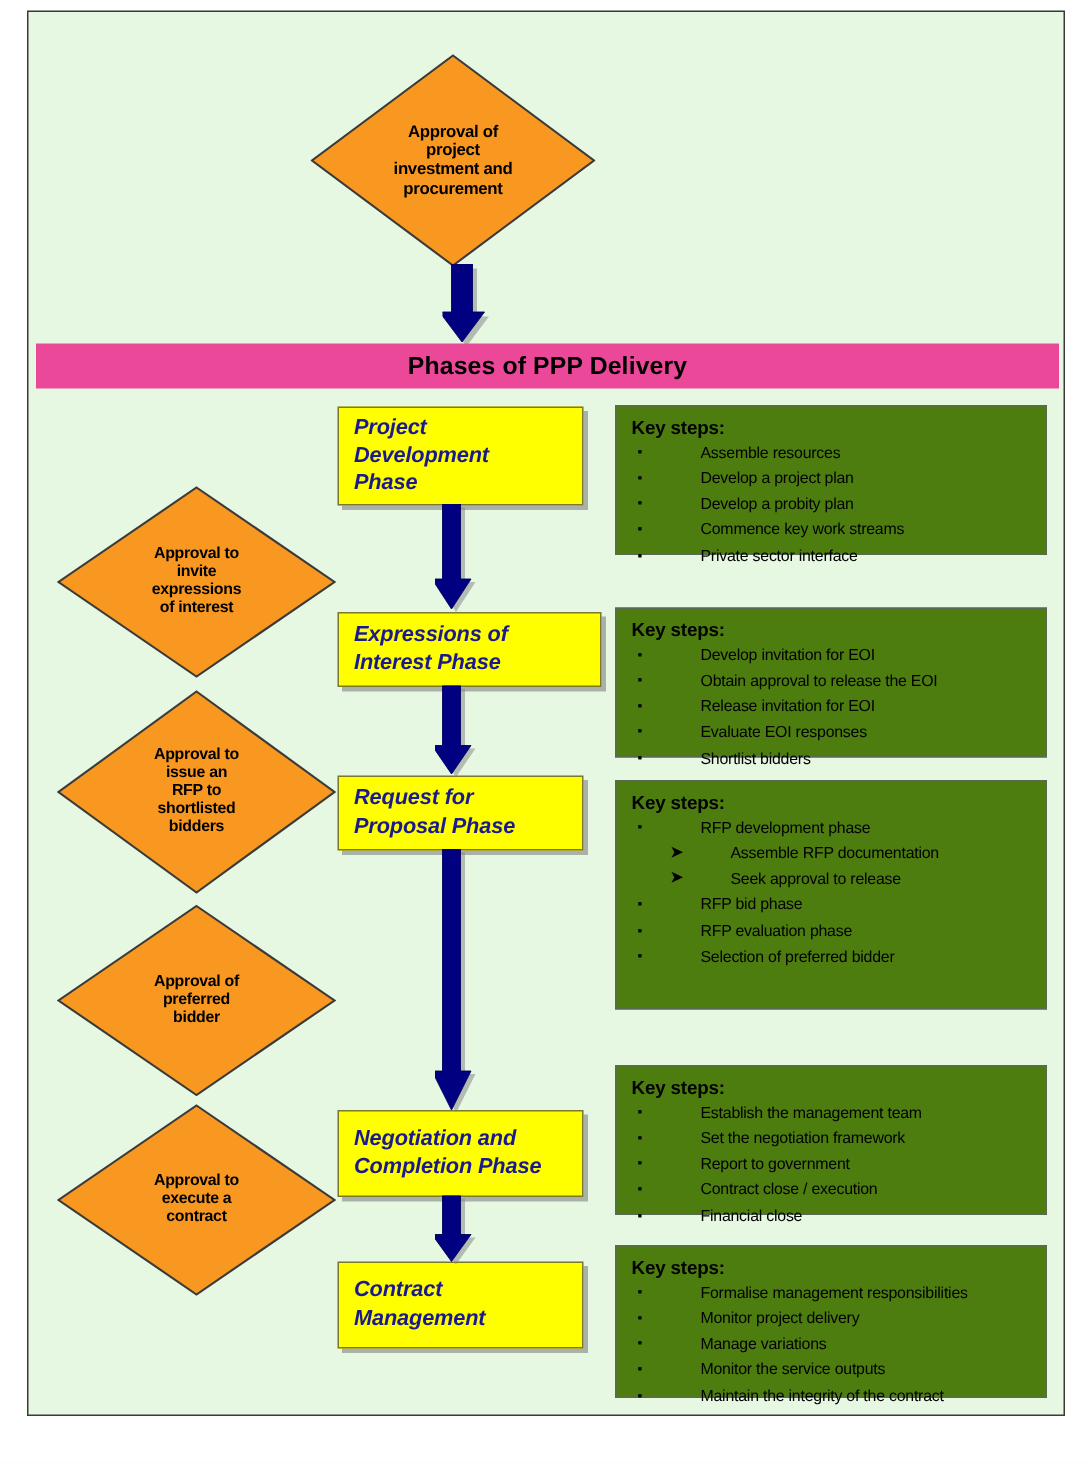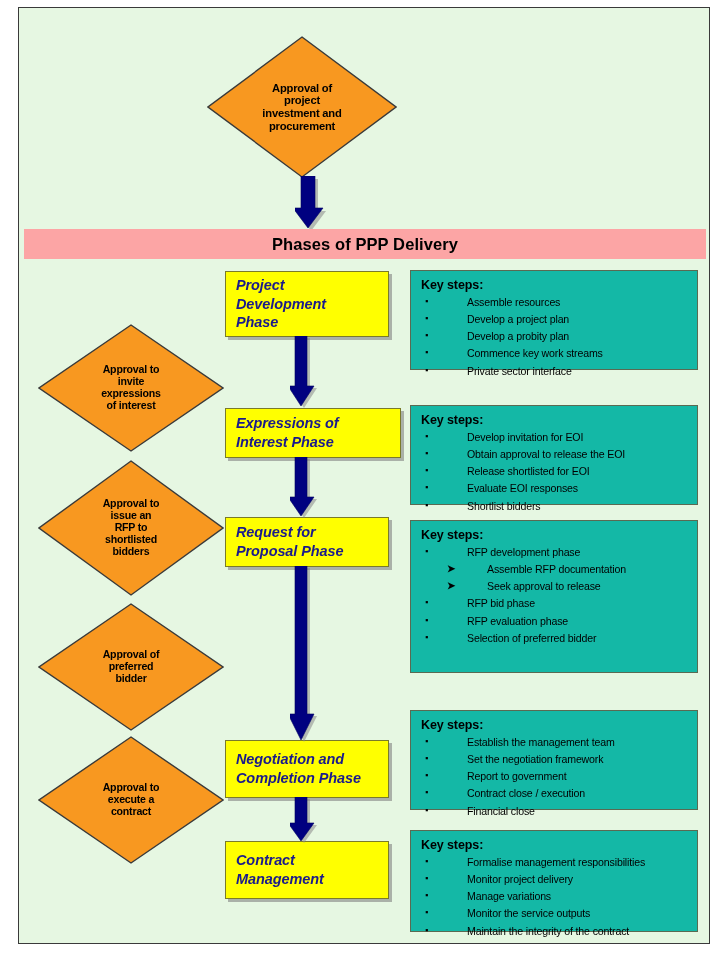--- a/index.html
+++ b/index.html
@@ -52,21 +52,21 @@
     white-space: pre-line;
   }
 
   
   #phases-bar {
     position: absolute;
     left: 5px;
     top: 221px;
     width: 682px;
     height: 30px;
-    background: #fca5a5;
+    background: #ec4899;
     display: flex;
     align-items: center;
     justify-content: center;
     font-size: 16.5px;
     font-weight: bold;
     color: #000000;
     letter-spacing: 0.1px;
   }
 
   
@@ -86,21 +86,21 @@
     color: #1a1a8c;
     line-height: 1.28;
     padding-left: 10px;
     white-space: pre-line;
     letter-spacing: -0.1px;
   }
 
   
   .steps-box {
     position: absolute;
-    background: #14b8a6;
+    background: #4d7c0f;
     border: 1.3px solid #5a6a52;
     box-sizing: border-box;
     padding: 7px 6px 6px 10px;
   }
   .steps-title {
     font-size: 12.5px;
     font-weight: bold;
     color: #000000;
     margin-bottom: 2px;
     letter-spacing: -0.1px;
@@ -277,21 +277,21 @@
         <li><span class="bul">▪</span><span>Commence key work streams</span></li>
         <li><span class="bul">▪</span><span>Private sector interface</span></li>
       </ul>
     </div>
 
     <div class="steps-box" style="left:391px; top:397px; width:288px; height:100px;">
       <div class="steps-title">Key steps:</div>
       <ul class="steps-list">
         <li><span class="bul">▪</span><span>Develop invitation for EOI</span></li>
         <li><span class="bul">▪</span><span>Obtain approval to release the EOI</span></li>
-        <li><span class="bul">▪</span><span>Release shortlisted for EOI</span></li>
+        <li><span class="bul">▪</span><span>Release invitation for EOI</span></li>
         <li><span class="bul">▪</span><span>Evaluate EOI responses</span></li>
         <li><span class="bul">▪</span><span>Shortlist bidders</span></li>
       </ul>
     </div>
 
     <div class="steps-box" style="left:391px; top:512px; width:288px; height:153px;">
       <div class="steps-title">Key steps:</div>
       <ul class="steps-list">
         <li><span class="bul">▪</span><span>RFP development phase</span></li>
         <li class="sub"><span class="bul">➤</span><span>Assemble RFP documentation</span></li>

